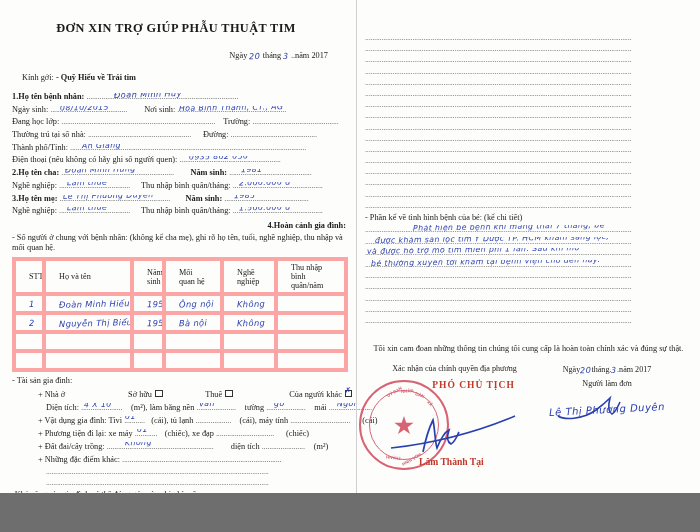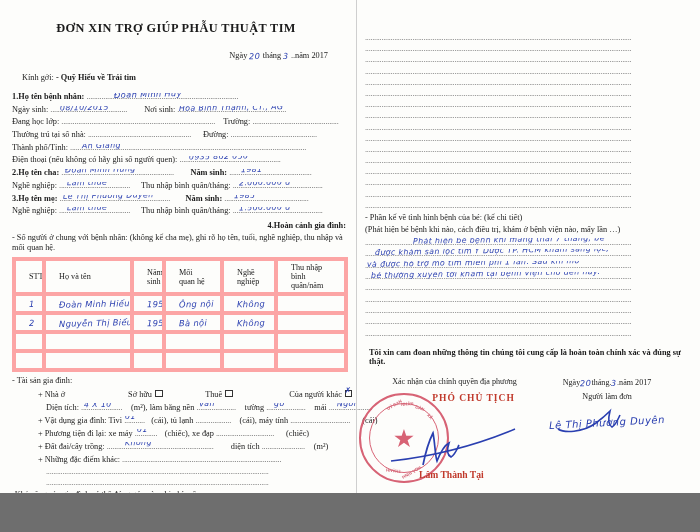--- a/index.html
+++ b/index.html
@@ -184,23 +184,23 @@
     color: #666;
     letter-spacing: -0.25px;
     white-space: nowrap;
     display: block;
   }
   .rline .hw {
     top: -1px;
   }
   .commit {
     font-size: 8.3px;
-    margin-top: 8px;
+    text-align: center;
+    margin-top: 16px;
     padding: 0 4px;
-    font-weight: bold;
   }
   .sigwrap {
     position: relative;
     margin-top: 11px;
     height: 120px;
   }
   .sigL {
     position: absolute;
     left: 2px; top: 0;
     width: 175px;
@@ -608,21 +608,20 @@
       <div class="rdots">..................................................................................................................................................</div>
       <div class="rdots">..................................................................................................................................................</div>
       <div class="rdots">..................................................................................................................................................</div>
       <div class="rdots">..................................................................................................................................................</div>
       <div class="rdots">..................................................................................................................................................</div>
       <div class="rdots">..................................................................................................................................................</div>
       <div class="rdots">..................................................................................................................................................</div>
     </div>
 
     <div class="rhead">- Phần kể về tình hình bệnh của bé: (kể chi tiết)</div>
-    <div class="rhead sub">(Phát hiện bé bệnh khi nào, cách điều trị, khám ở bệnh viện nào, mấy lần …)</div>
 
     <div style="margin-top:2px">
       <div class="rline">
         <span class="dots2">..................................................................................................................................................</span>
         <span class="hw s2" style="left:48px;top:-3px">Phát hiện bé bệnh khi mang thai 7 tháng, bé</span>
       </div>
       <div class="rline">
         <span class="dots2">..................................................................................................................................................</span>
         <span class="hw s2" style="left:10px;top:-3px">được khám sàn lọc tim Y Dược TP. HCM khám sàng lọc,</span>
       </div>

